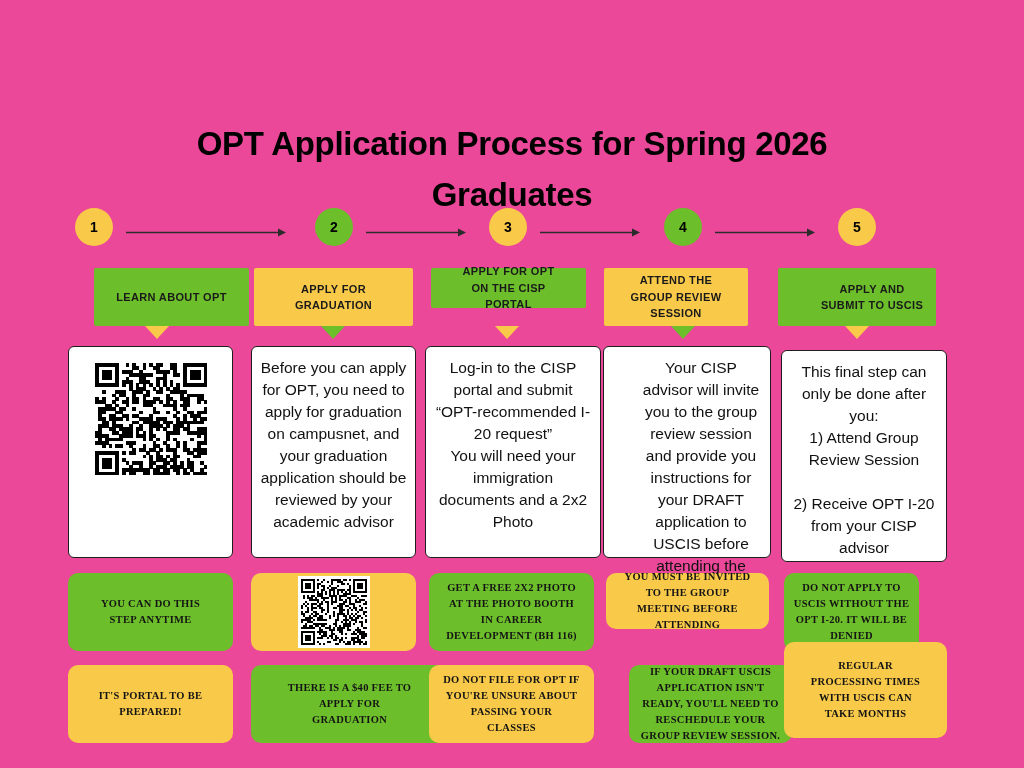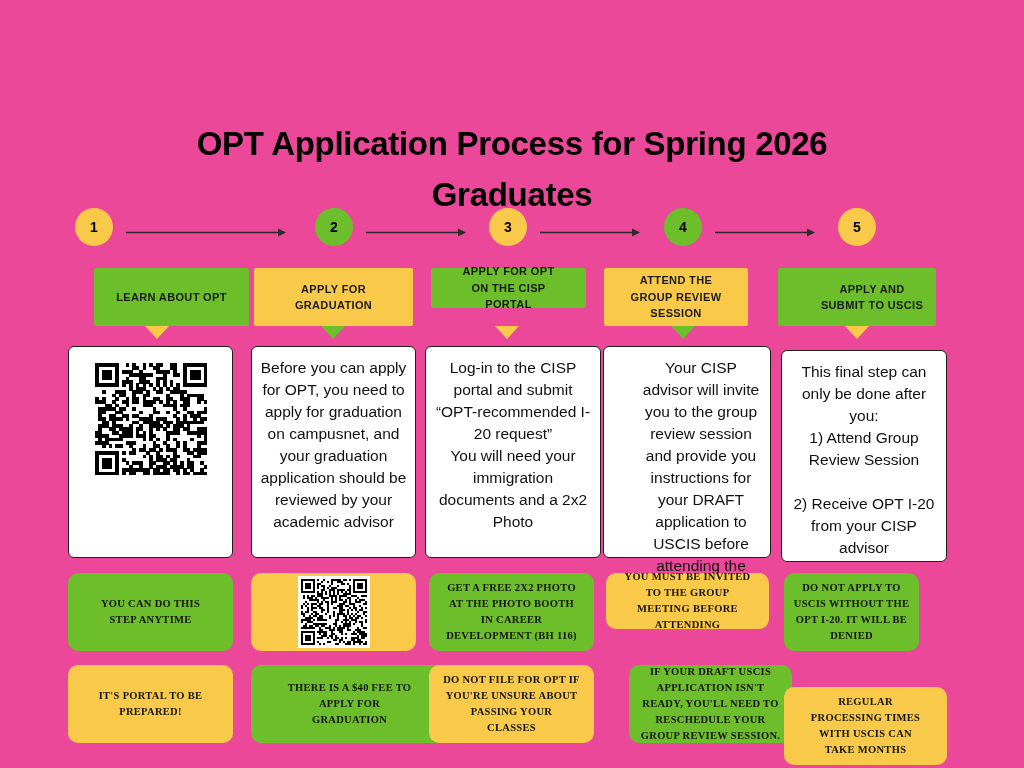--- a/index.html
+++ b/index.html
@@ -1292,19 +1292,19 @@
       <div class="body-box" style="left: 781px; top: 350px; width: 166px; height: 212px; border-color: rgb(30, 30, 30);">
         <div class="body-text">This final step can only be done after you:
 1) Attend Group Review Session
 
 2) Receive OPT I-20 from your CISP advisor</div>
       </div>
       <div class="note-box" style="left: 784px; top: 573px; width: 135px; height: 78px; background: rgb(108, 190, 43);">DO NOT APPLY TO
 USCIS WITHOUT THE
 OPT I-20. IT WILL BE
 DENIED</div>
-      <div class="note-box" style="left: 784px; top: 687px; width: 163px; height: 78px; background: rgb(249, 201, 73);">REGULAR
+      <div class="note-box" style="left: 784px; top: 642px; width: 163px; height: 96px; background: rgb(249, 201, 73);">REGULAR
 PROCESSING TIMES
 WITH USCIS CAN
 TAKE MONTHS</div>
     </div>
 
 </div>
 
 </body></html>

